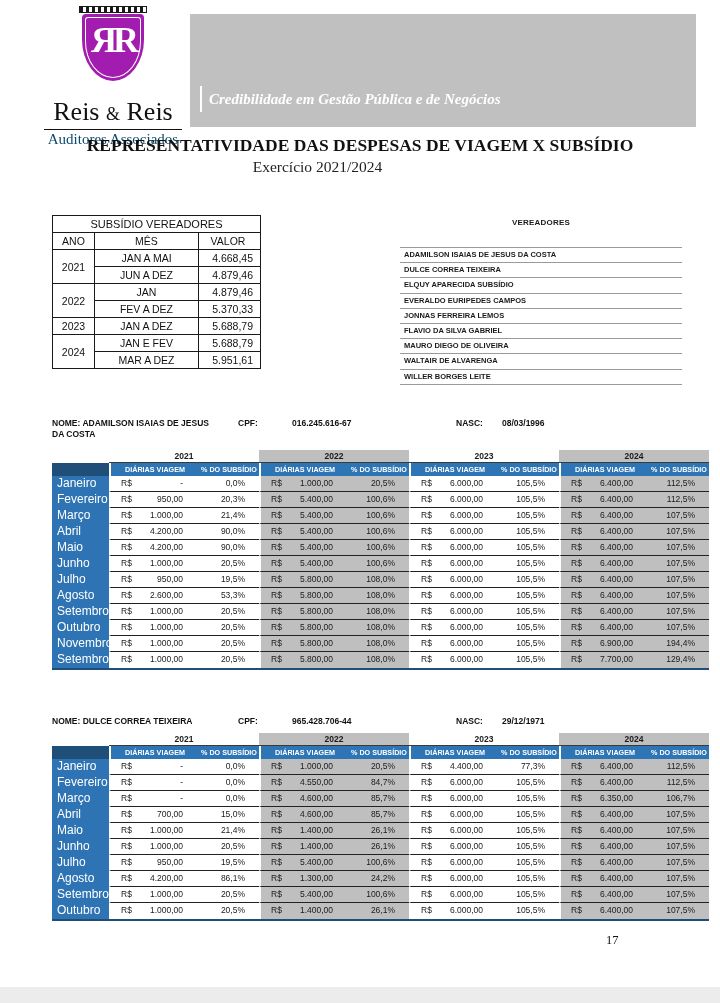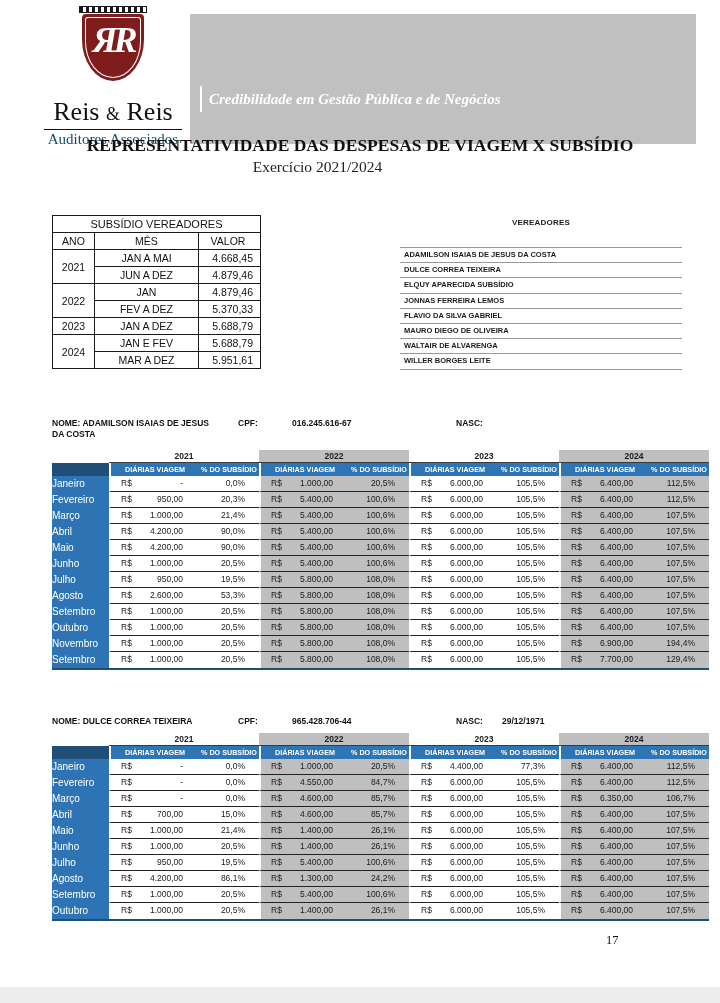--- a/index.html
+++ b/index.html
@@ -7,32 +7,32 @@
     --gray:#BFBFBF; --banner:#C0C0C0; --edge:#ECECEC;
   }
   *{margin:0;padding:0;box-sizing:border-box;}
   html,body{background:#fff;}
   .page{position:relative;width:720px;height:1003px;background:#fff;overflow:hidden;
         font-family:"Liberation Sans",sans-serif;color:#1a1a1a;}
   
   .logo-block{position:absolute;left:44px;top:6px;width:138px;text-align:center;}
   .logo-crenel{margin:0 auto;width:68px;height:7px;border:1px solid #1a1a1a;
     background:repeating-linear-gradient(90deg,#1a1a1a 0 3px,#fff 3px 6px);}
-  .logo-shield{position:relative;margin:1px auto 0;width:62px;height:67px;background:#7f1d1d;
-    border-radius:4px 4px 50% 50% / 4px 4px 62% 62%;font-style:italic;}
+  .logo-shield{position:relative;margin:1px auto 0;width:62px;height:67px;background:#a21caf;
+    border-radius:4px 4px 50% 50% / 4px 4px 62% 62%;}
   .logo-shield:after{content:"";position:absolute;inset:3px;border:1.5px solid #fff;
     border-radius:3px 3px 50% 50% / 3px 3px 60% 60%;}
   .logo-monogram{position:absolute;width:100%;top:8px;text-align:center;
     font-family:"Liberation Serif",serif;font-weight:bold;font-size:36px;color:#fff;
     letter-spacing:-4px;line-height:1;}
   .logo-name{margin-top:18px;font-family:"Liberation Serif",serif;font-size:26px;line-height:26px;color:#111;}
   .logo-name .amp{font-size:18px;}
   .logo-rule{margin-top:2px;border-top:1.5px solid #111;}
   .logo-sub{margin-top:1px;font-family:"Liberation Serif",serif;font-size:15px;color:#0c4a6e;}
-  .banner{position:absolute;left:190px;top:14px;width:506px;height:130px;background:var(--banner);}
+  .banner{position:absolute;left:190px;top:14px;width:506px;height:113px;background:var(--banner);}
   .tagline{position:absolute;left:10px;top:72px;border-left:2px solid #fff;padding-left:7px;
     font-family:"Liberation Serif",serif;font-style:italic;font-weight:bold;font-size:15px;
     line-height:26px;color:#fff;white-space:nowrap;}
   
   .main-title{position:absolute;top:135px;left:0;width:720px;text-align:center;
     font-family:"Liberation Serif",serif;font-weight:bold;font-size:17.5px;color:#111;}
   .sub-title{position:absolute;top:158px;left:0;width:635px;text-align:center;
     font-family:"Liberation Serif",serif;font-size:15.5px;color:#222;}
   
   .subsidio{position:absolute;left:52px;top:215px;border-collapse:collapse;
@@ -60,21 +60,21 @@
     border-bottom:2.5px solid var(--navy);background:#fff;}
   .p1 .ptable{margin-top:10px;} .p2 .ptable{margin-top:6px;}
   .ycorner{background:#fff;}
   .ycell{grid-column:span 2;text-align:center;font-weight:bold;font-size:8.5px;
     line-height:12px;border-bottom:1px solid #3a3a3a;background:#fff;}
   .ycell.gray{background:var(--gray);}
   .hcorner{background:var(--navy);}
   .hcell{background:var(--blue);color:#fff;font-weight:bold;font-size:7.2px;
     line-height:13px;text-align:center;white-space:nowrap;}
   .hcell.gap,.ccell{border-left:2px solid #fff;}
-  .mcell{background:var(--month-blue);color:#fff;font-size:10px;line-height:15.5px;}
+  .mcell{background:var(--month-blue);color:#fff;font-size:12px;line-height:15.5px;padding-left:5px;}
   .ccell{display:flex;justify-content:space-between;padding:0 16px 0 10px;
     font-size:8.5px;line-height:15px;border-bottom:1px solid #222;background:#fff;}
   .pcell{text-align:right;padding-right:14px;font-size:8.5px;line-height:15px;
     border-bottom:1px solid #222;background:#fff;}
   .ccell.gray,.pcell.gray{background:var(--gray);}
   .ccell.last,.pcell.last{border-bottom:none;}
   
   .page-number{position:absolute;left:606px;top:933px;font-family:"Liberation Serif",serif;
     font-size:12.5px;color:#111;}
   .page-edge{position:absolute;left:0;bottom:0;width:720px;height:16px;background:var(--edge);}
@@ -144,36 +144,38 @@
         </tr>
       </tbody>
   </table>
 
   <div class="vereadores">
     <div class="vereadores-title">VEREADORES</div>
     <div class="vereadores-list">
         <div class="v-name">ADAMILSON ISAIAS DE JESUS DA COSTA</div>
         <div class="v-name">DULCE CORREA TEIXEIRA</div>
         <div class="v-name">ELQUY APARECIDA SUBSÍDIO</div>
+        <div class="v-name">EVERALDO EURIPEDES CAMPOS</div>
         <div class="v-name">JONNAS FERREIRA LEMOS</div>
         <div class="v-name">FLAVIO DA SILVA GABRIEL</div>
         <div class="v-name">MAURO DIEGO DE OLIVEIRA</div>
         <div class="v-name">WALTAIR DE ALVARENGA</div>
         <div class="v-name">WILLER BORGES LEITE</div>
       </div>
   </div>
 
   <div class="person p1">
     <div class="info">
       <div class="nome">
           <span class="inner"><b>NOME:</b> <span>ADAMILSON ISAIAS DE JESUS DA COSTA</span></span>
         </div>
       <div class="cpf-label">CPF:</div>
       <div class="cpf-value">016.245.616-67</div>
       <div class="nasc-label">NASC:</div>
+      <div class="nasc-value">08/03/1996</div>
     </div>
     <div class="ptable">
         <div class="ycorner"></div>
         <div class="ycell">2021</div>
         <div class="ycell gray">2022</div>
         <div class="ycell">2023</div>
         <div class="ycell gray">2024</div>
         <div class="hcorner"></div>
         <div class="hcell gap">DIÁRIAS VIAGEM</div>
         <div class="hcell">% DO SUBSÍDIO</div>

